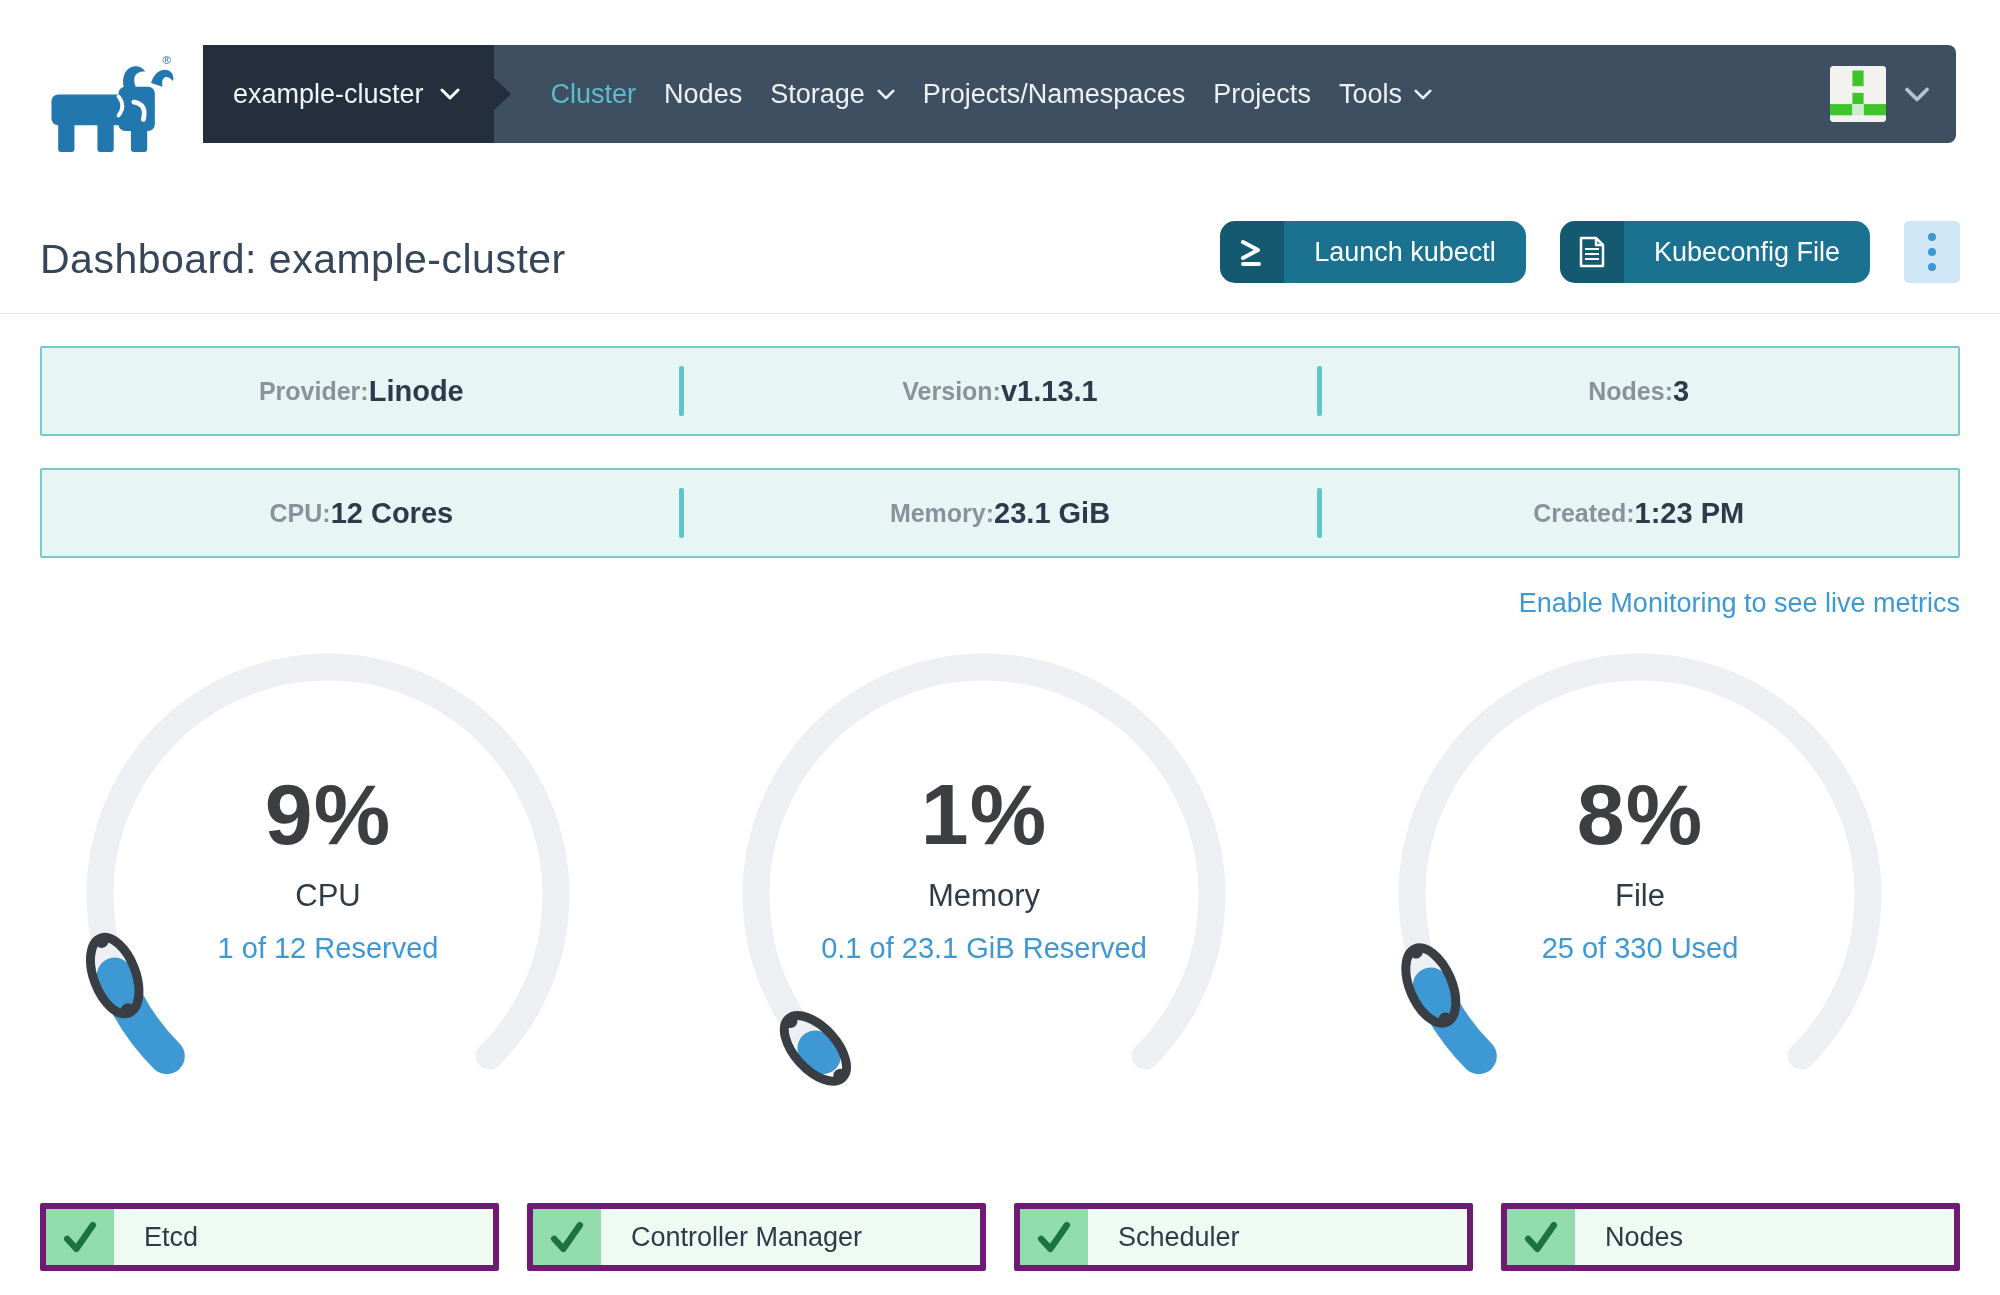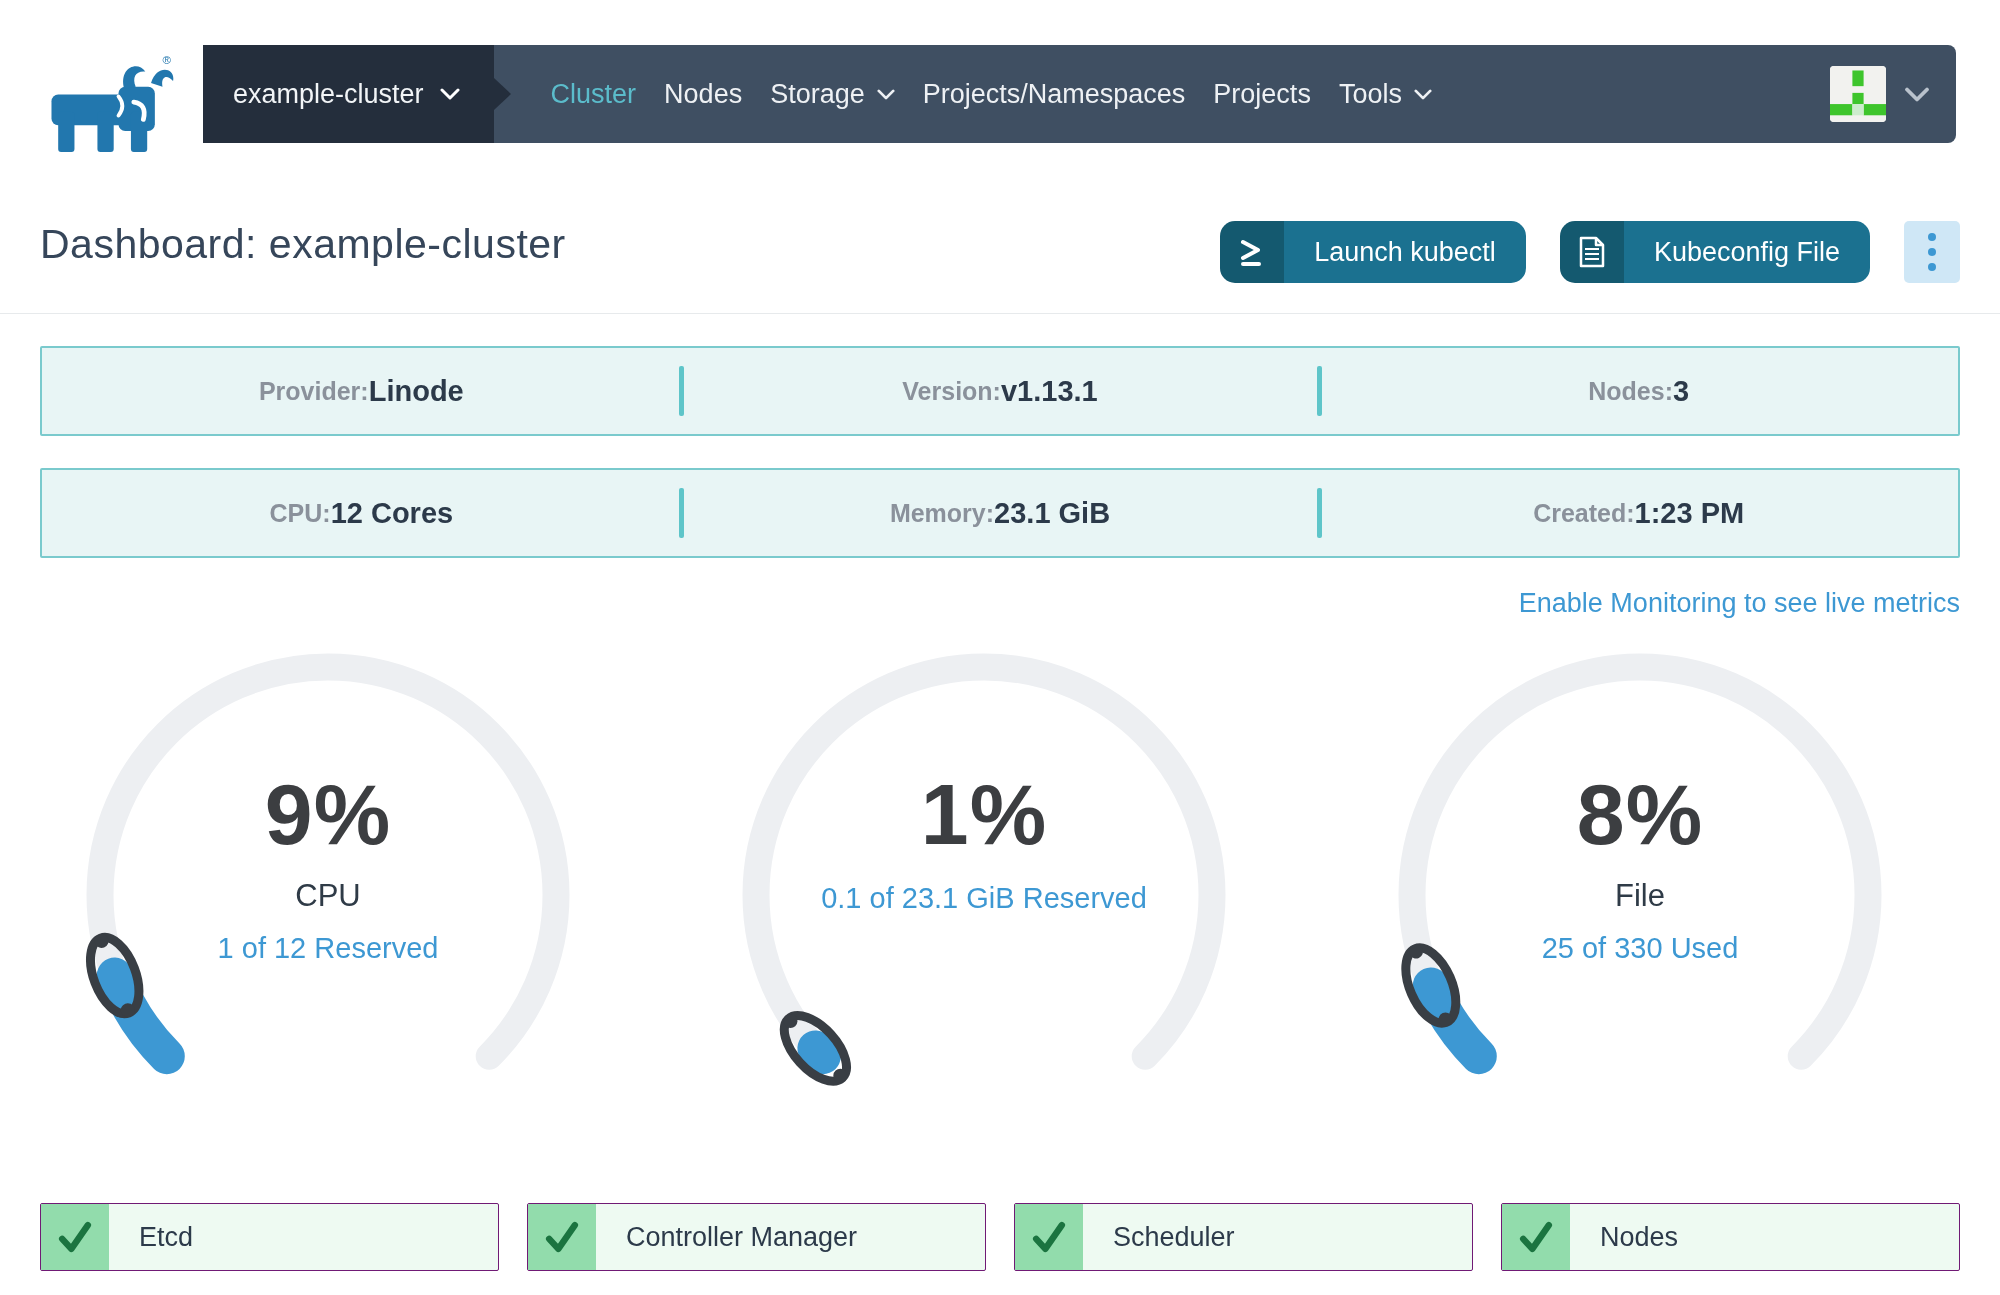--- a/index.html
+++ b/index.html
@@ -16,21 +16,21 @@
                    border-left:17px solid #242e3c; align-self:center; }
   .nav-items { display:flex; align-items:center; gap:28px; padding-left:40px; }
   .nav-item { color:#eef1f4; font-size:27px; display:flex; align-items:center; gap:12px; cursor:pointer; }
   .nav-item.active { color:#5bbccb; }
   .nav-right { margin-left:auto; display:flex; align-items:center; gap:18px; padding-right:26px; }
   .avatar { width:56px; height:56px; background:#f2f2ef; border-radius:4px; overflow:hidden; }
   .chev { display:inline-block; }
 
   
   .page { position:absolute; top:155px; left:0; right:0; }
-  .title-row { margin:66px 40px 0; display:flex; align-items:flex-start; justify-content:space-between;gap:7px; }
+  .title-row { margin:66px 40px 0; display:flex; align-items:flex-end; justify-content:space-between;gap:7px; }
   .page-title { font-size:41px; font-weight:300; color:#36465a; letter-spacing:.5px; }
   .actions { display:flex; align-items:center; gap:34px; }
   .btn { display:flex; align-items:stretch; height:62px; border-radius:15px; overflow:hidden; cursor:pointer; }
   .btn .ic { width:64px; background:#14596f; display:flex; align-items:center; justify-content:center; color:#fff; }
   .btn .lb { background:#1b7190; color:#fff; font-size:27px; display:flex; align-items:center; padding:0 30px; }
   .kebab { width:56px; height:62px; background:#cfe7f6; border-radius:5px; display:flex; align-items:center;
            justify-content:center; cursor:pointer; }
   .kebab .dots { display:flex; flex-direction:column; gap:7px; }
   .kebab .dots i { width:8px; height:8px; border-radius:50%; background:#3d98d3; }
   .rule { margin-top:30px; border:0; border-top:1px solid #e7eaec; }
@@ -51,21 +51,21 @@
   .gauges { margin-top:26px; display:flex; }
   .gauge { width:656px; height:472px; position:relative; }
   .gauge svg { display:block; margin:0 auto; }
   .gauge-text { position:absolute; left:0; right:0; top:0; text-align:center; pointer-events:none; }
   .gauge-pct { margin-top:120px; font-size:86px; font-weight:800; color:#3c3e41; letter-spacing:1px; }
   .gauge-label { margin-top:14px; font-size:31px; color:#2f3b47; }
   .gauge-detail { margin-top:18px; font-size:29px; color:#3d98d3; }
 
   
   .statuses { margin:86px 40px 0; display:flex; gap:28px; }
-  .status { flex:1; height:68px; display:flex; align-items:stretch; border:1px solid #701a75; border-radius:2px;
+  .status { flex:1; height:68px; display:flex; align-items:stretch; border:6px solid #701a75; border-radius:2px;
             background:#eefaf2; }
   .status .sic { width:68px; background:#92dcac; display:flex; align-items:center; justify-content:center; }
   .status .slb { display:flex; align-items:center; padding-left:30px; font-size:27px; color:#2c3a4a; }
 </style>
 </head>
 <body>
 
 <div class="logo">
   <svg width="134" height="108" viewBox="0 0 140 112">
     <g fill="#2277ae">
@@ -230,20 +230,21 @@
           <path d="M 118.8 411.2 A 228 228 0 1 1 441.2 411.2" fill="none" stroke="#edeff2" stroke-width="27" stroke-linecap="round"></path>
           <path d="M 118.8 411.2 A 228 228 0 0 1 111.4 403.4" fill="none" stroke="#3d98d3" stroke-width="36" stroke-linecap="round"></path>
           <g transform="translate(111.4 403.4) rotate(137.7)">
             <ellipse cx="0" cy="0" rx="21" ry="40" fill="none" stroke="#393e44" stroke-width="9"></ellipse>
             <circle cx="0" cy="-37" r="7" fill="#393e44"></circle>
             <circle cx="0" cy="37" r="7" fill="#393e44"></circle>
           </g>
         </svg>
       <div class="gauge-text">
         <div class="gauge-pct">1%</div>
+        <div class="gauge-label">Memory</div>
         <div class="gauge-detail">0.1 of 23.1 GiB Reserved</div>
       </div>
     </div>
     <div class="gauge">
       <svg class="gauge-svg" width="560" height="472" viewBox="0 0 560 472">
           <path d="M 118.8 411.2 A 228 228 0 1 1 441.2 411.2" fill="none" stroke="#edeff2" stroke-width="27" stroke-linecap="round"></path>
           <path d="M 118.8 411.2 A 228 228 0 0 1 70.8 340.5" fill="none" stroke="#3d98d3" stroke-width="36" stroke-linecap="round"></path>
           <g transform="translate(70.8 340.5) rotate(156.6)">
             <ellipse cx="0" cy="0" rx="21" ry="40" fill="none" stroke="#393e44" stroke-width="9"></ellipse>
             <circle cx="0" cy="-37" r="7" fill="#393e44"></circle>

